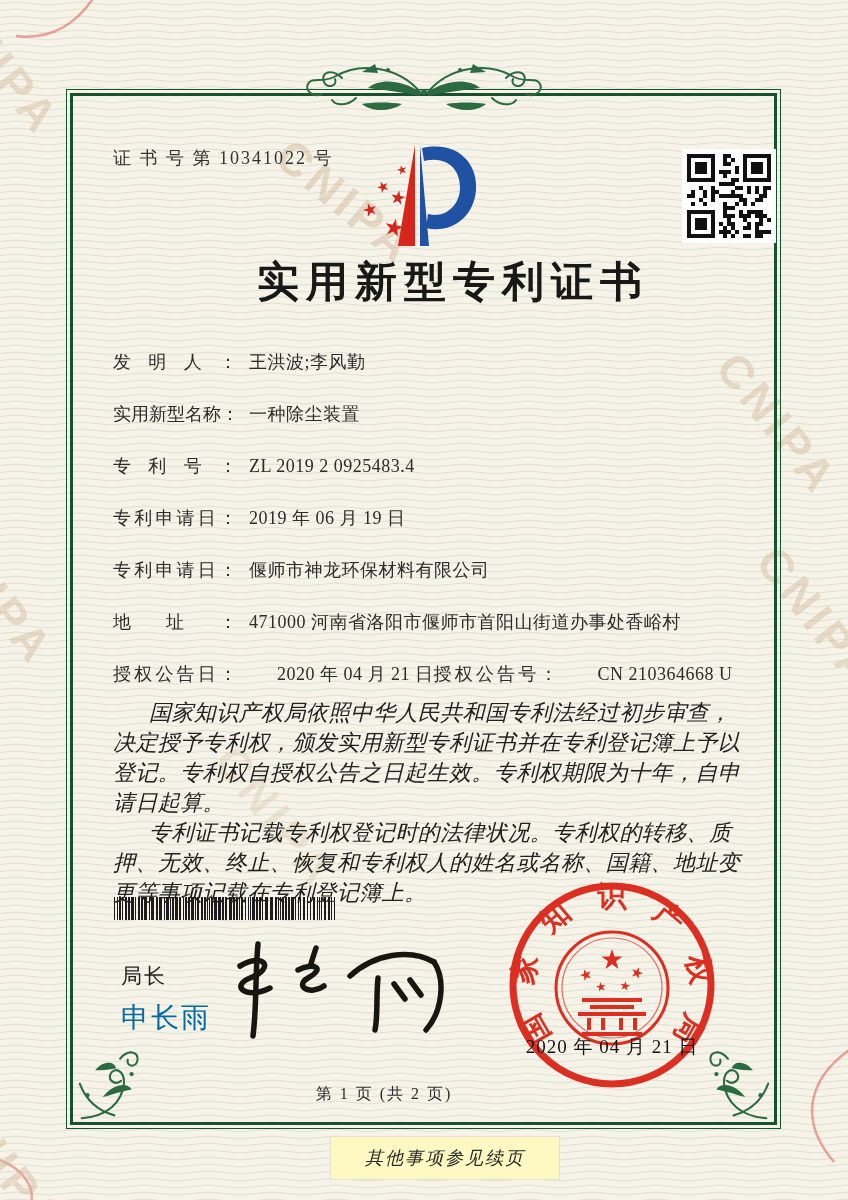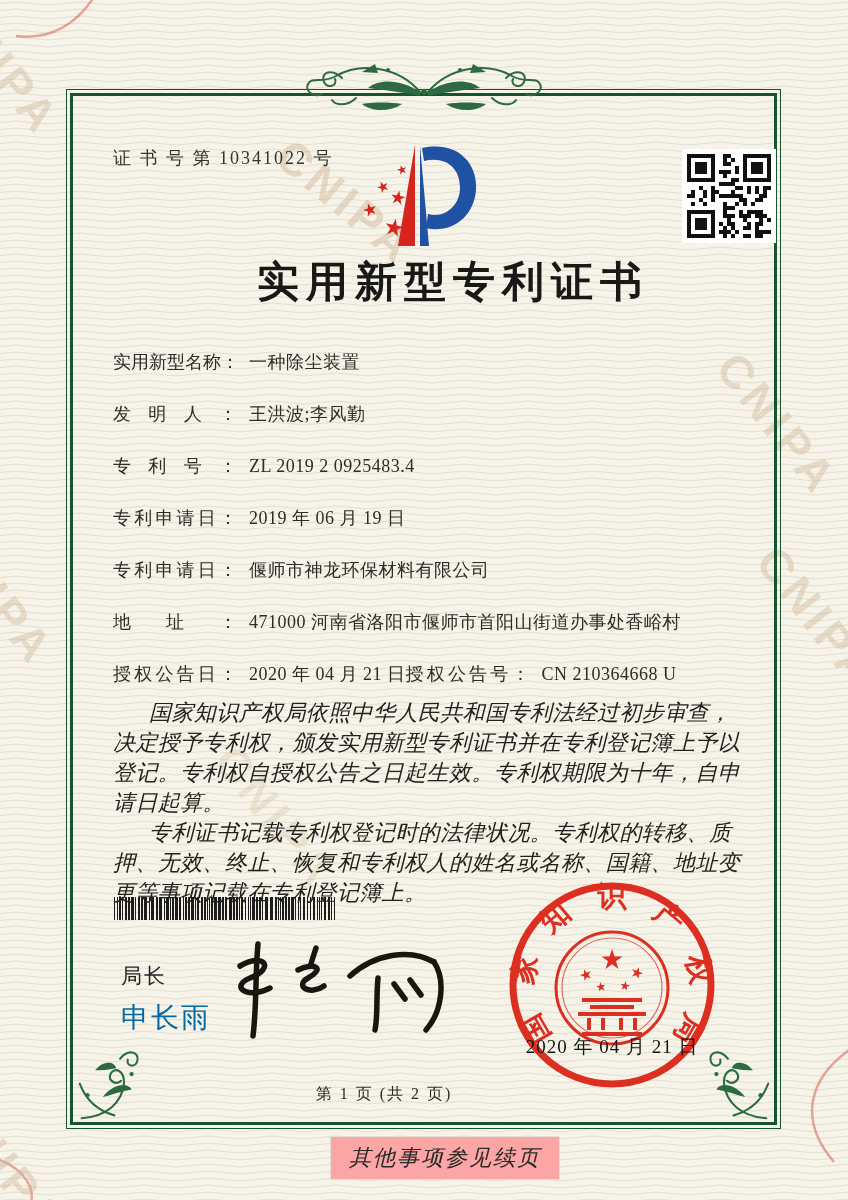--- a/index.html
+++ b/index.html
@@ -43,21 +43,21 @@
   .qr svg{margin:5px;}
 
   .title{position:absolute;left:0;top:254px;width:848px;text-align:center;
          font-size:42px;font-weight:bold;letter-spacing:7px;color:#181816;padding-left:29px;}
 
   .fields{position:absolute;left:113px;top:350px;width:660px;}
   .frow{display:flex;align-items:baseline;line-height:24px;margin-bottom:28px;white-space:nowrap;}
   .flabel{display:inline-block;width:124px;font-size:18px;color:#2c2c28;
           text-align:justify;text-align-last:justify;text-justify:inter-character;}
   .fvalue{margin-left:12px;font-size:18px;color:#2c2c28;letter-spacing:.5px;}
-  .pair{display:flex;align-items:center;}
+  .pair{display:flex;align-items:center;gap:28px;}
   .pair2{}
 
   .body-text{position:absolute;left:113px;top:698px;width:638px;font-size:22px;line-height:30px;
              font-style:italic;color:#21211e;letter-spacing:.4px;}
   .body-text p{margin:0;text-indent:36px;}
 
   .barcode{position:absolute;left:114px;top:897px;}
 
   .sig-title{position:absolute;left:121px;top:962px;font-size:21px;color:#222;
              font-family:"Liberation Sans","DejaVu Sans",sans-serif;letter-spacing:2px;}
@@ -66,23 +66,23 @@
   .sig-script{position:absolute;left:228px;top:936px;width:235px;height:108px;}
 
   .seal{position:absolute;left:497px;top:870px;width:230px;height:230px;opacity:.95;}
   .seal-ring-text text{font-size:29px;font-weight:bold;fill:#dc2517;font-family:"Liberation Serif",serif;}
   .seal-date{position:absolute;left:512px;top:1034px;width:200px;text-align:center;
              font-size:19px;color:#141412;z-index:5;letter-spacing:1px;}
 
   .page-info{position:absolute;left:0;top:1084px;width:768px;text-align:center;
              font-size:16px;color:#2c2c28;letter-spacing:2px;}
 
-  .cont-box{position:absolute;left:330px;top:1136px;width:228px;height:42px;background:#fca5a5;
+  .cont-box{position:absolute;left:330px;top:1136px;width:228px;height:42px;background:#fef9c3;
             border:1px solid #e6e0d2;display:flex;align-items:center;justify-content:center;
-            font-size:22px;font-style:italic;color:#2a2a26;letter-spacing:2px;z-index:4;}
+            font-size:18px;font-style:italic;color:#2a2a26;letter-spacing:2px;z-index:4;}
 
   .os{fill:none;stroke:#2c6b42;stroke-width:2;stroke-linecap:round;}
   .of{fill:#2c6b42;}
   .fls{fill:none;stroke:#2c6b42;stroke-width:2.2;stroke-linecap:round;}
 </style>
 </head>
 <body>
 
 <div class="page">
 
@@ -374,26 +374,26 @@
             <rect x="68" y="80" width="4" height="4"></rect>
             <rect x="72" y="80" width="4" height="4"></rect>
           </g>
         </svg>
     </div>
 
     <div class="title">实用新型专利证书</div>
 
     <div class="fields">
       <div class="frow">
+        <span class="flabel">发明人：</span>
+        <span class="fvalue">王洪波;李风勤</span>
+      </div>
+      <div class="frow">
         <span class="flabel">实用新型名称：</span>
         <span class="fvalue">一种除尘装置</span>
-      </div>
-      <div class="frow">
-        <span class="flabel">发明人：</span>
-        <span class="fvalue">王洪波;李风勤</span>
       </div>
       <div class="frow">
         <span class="flabel">专利号：</span>
         <span class="fvalue">ZL 2019 2 0925483.4</span>
       </div>
       <div class="frow">
         <span class="flabel">专利申请日：</span>
         <span class="fvalue">2019 年 06 月 19 日</span>
       </div>
       <div class="frow">

